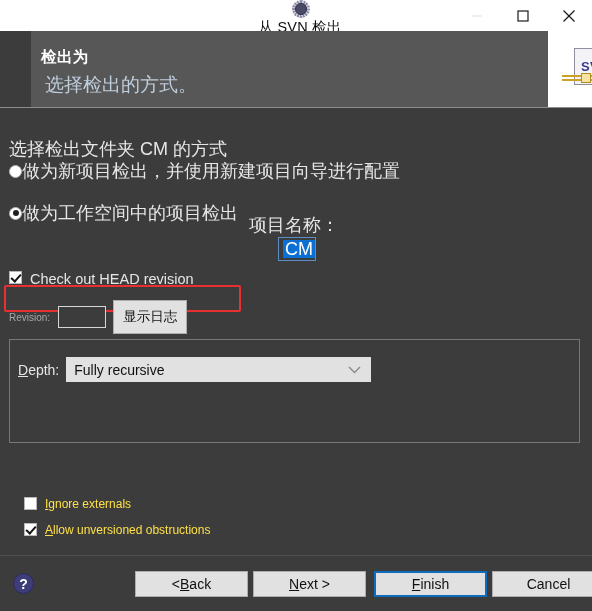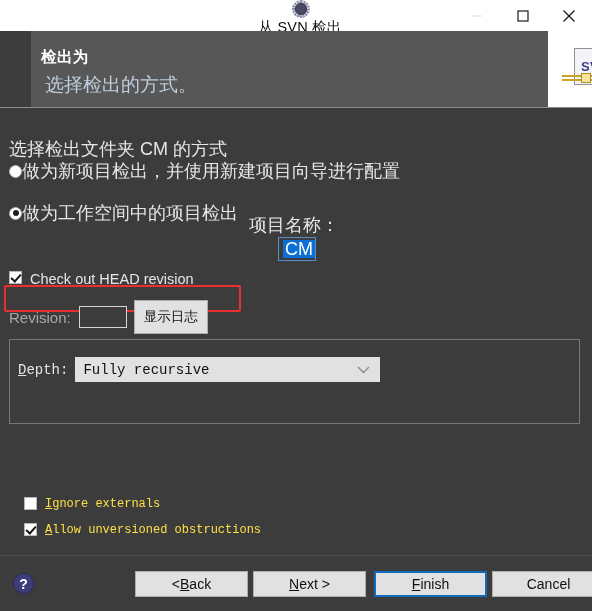--- a/index.html
+++ b/index.html
@@ -261,21 +261,21 @@
 
   
   #rev-row {
     position: absolute;
     left: 9px; top: 192px;
     display: flex;
     align-items: center;
   }
   #rev-label {
     color: #a8a8a8;
-    font-size: 15px;
+    font-size: 10px;
   }
   #rev-input {
     margin-left: 8px;
     width: 48px; height: 22px;
     background: #3c3c3c;
     border: 1px solid #d6d6d6;
     box-sizing: border-box;
   }
   #show-log-btn {
     margin-left: 7px;
@@ -288,24 +288,23 @@
     align-items: center;
     justify-content: center;
     font-size: 13.5px;
     color: #101010;
   }
 
   
   #depth-group {
     position: absolute;
     left: 9px; top: 231px;
-    width: 571px; height: 85px;
+    width: 571px; height: 104px;
     border: 1px solid #777777;
     box-sizing: border-box;
-    font-family: Liberation Mono, monospace;
   }
   #depth-row {
     position: absolute;
     left: 8px; top: 17px;
     display: flex;
     align-items: center;
   }
   #depth-label {
     color: #e6e6e6;
     font-size: 14px;

